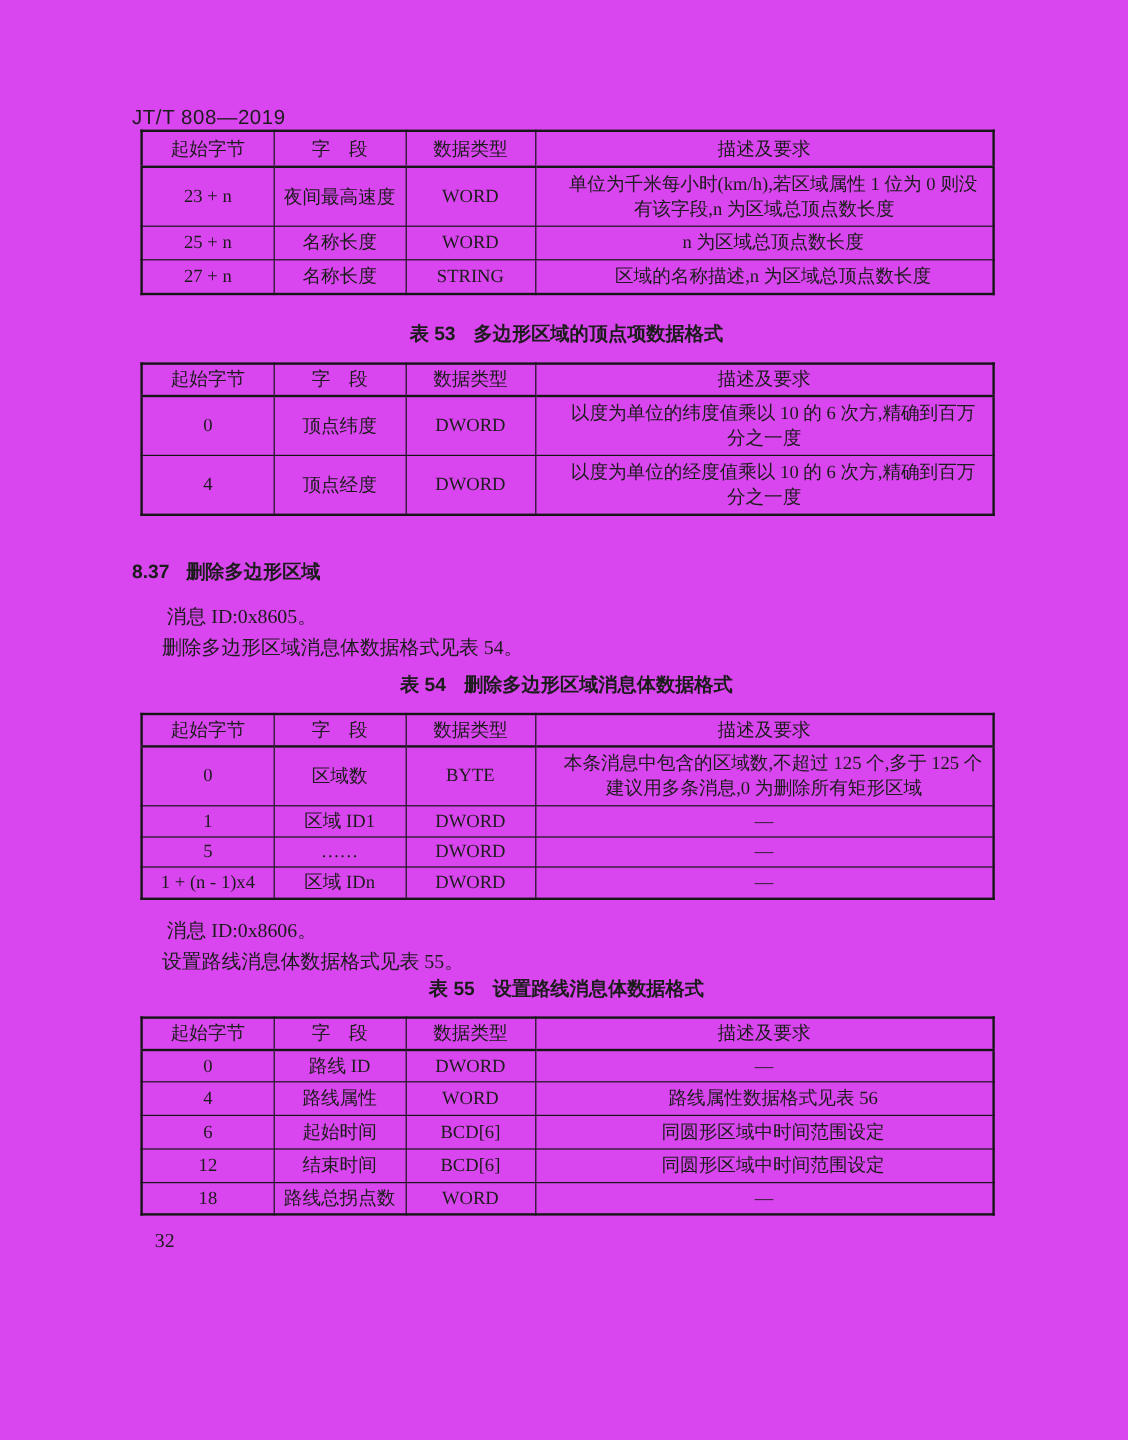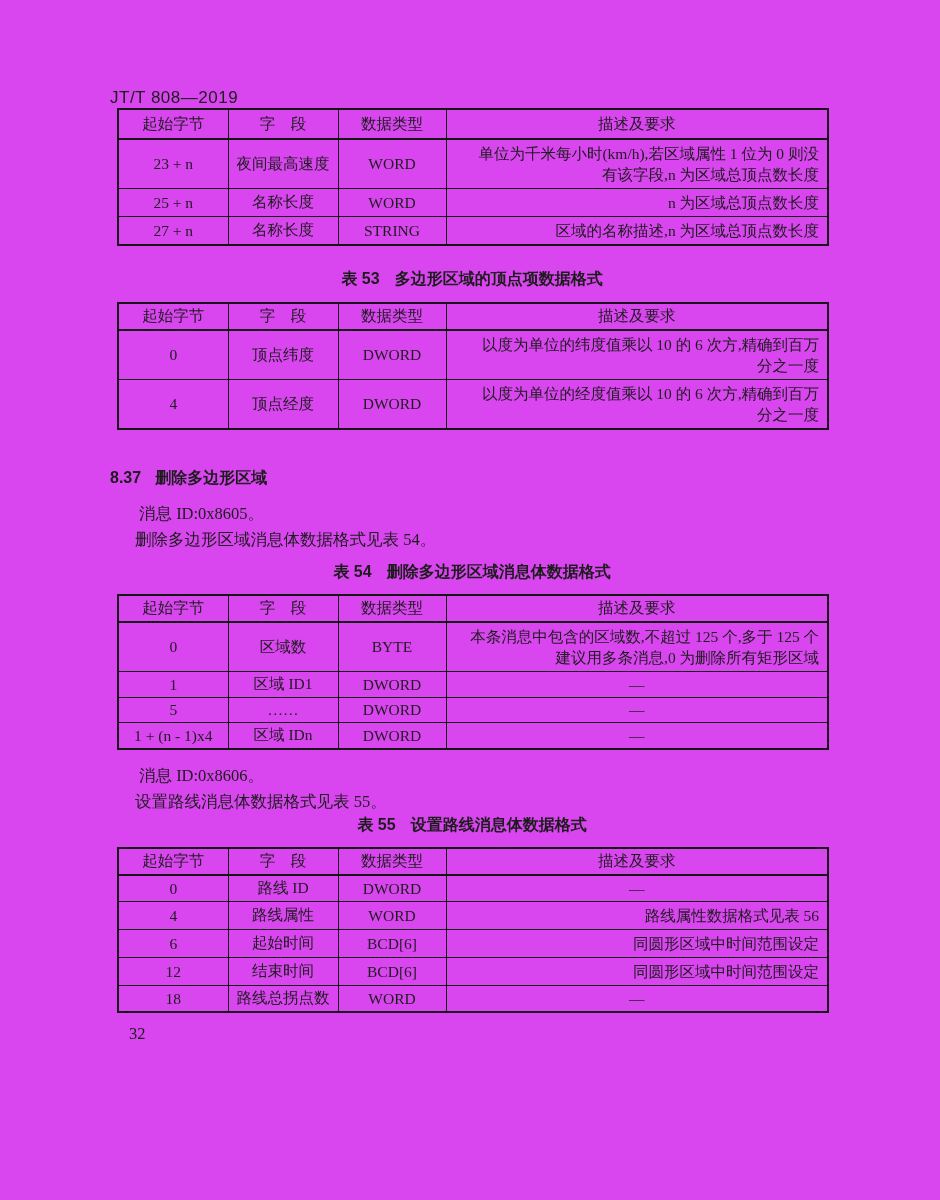--- a/index.html
+++ b/index.html
@@ -70,21 +70,21 @@
     text-align: center;
     padding: 2px 4px;
   }
   .std-table td {
     border: 1px solid #161616;
     padding: 2px 4px;
     vertical-align: middle;
   }
   .std-table td.c { text-align: center; }
   .std-table td.d {
-    text-align: right;
+    text-align: center;
     padding: 3px 8px;
     text-indent: 15px;
     line-height: 21px;
   }
   .std-table td.dash { text-align: center; }
   .h30 { height: 30px; } .h26 { height: 26px; } .h27 { height: 27px; }
   .h46 { height: 46px; } .h45 { height: 45px; } .h25 { height: 25px; }
   .h24 { height: 24px; } .h22 { height: 22px; }
   .page-number {
     margin-top: 11px;

